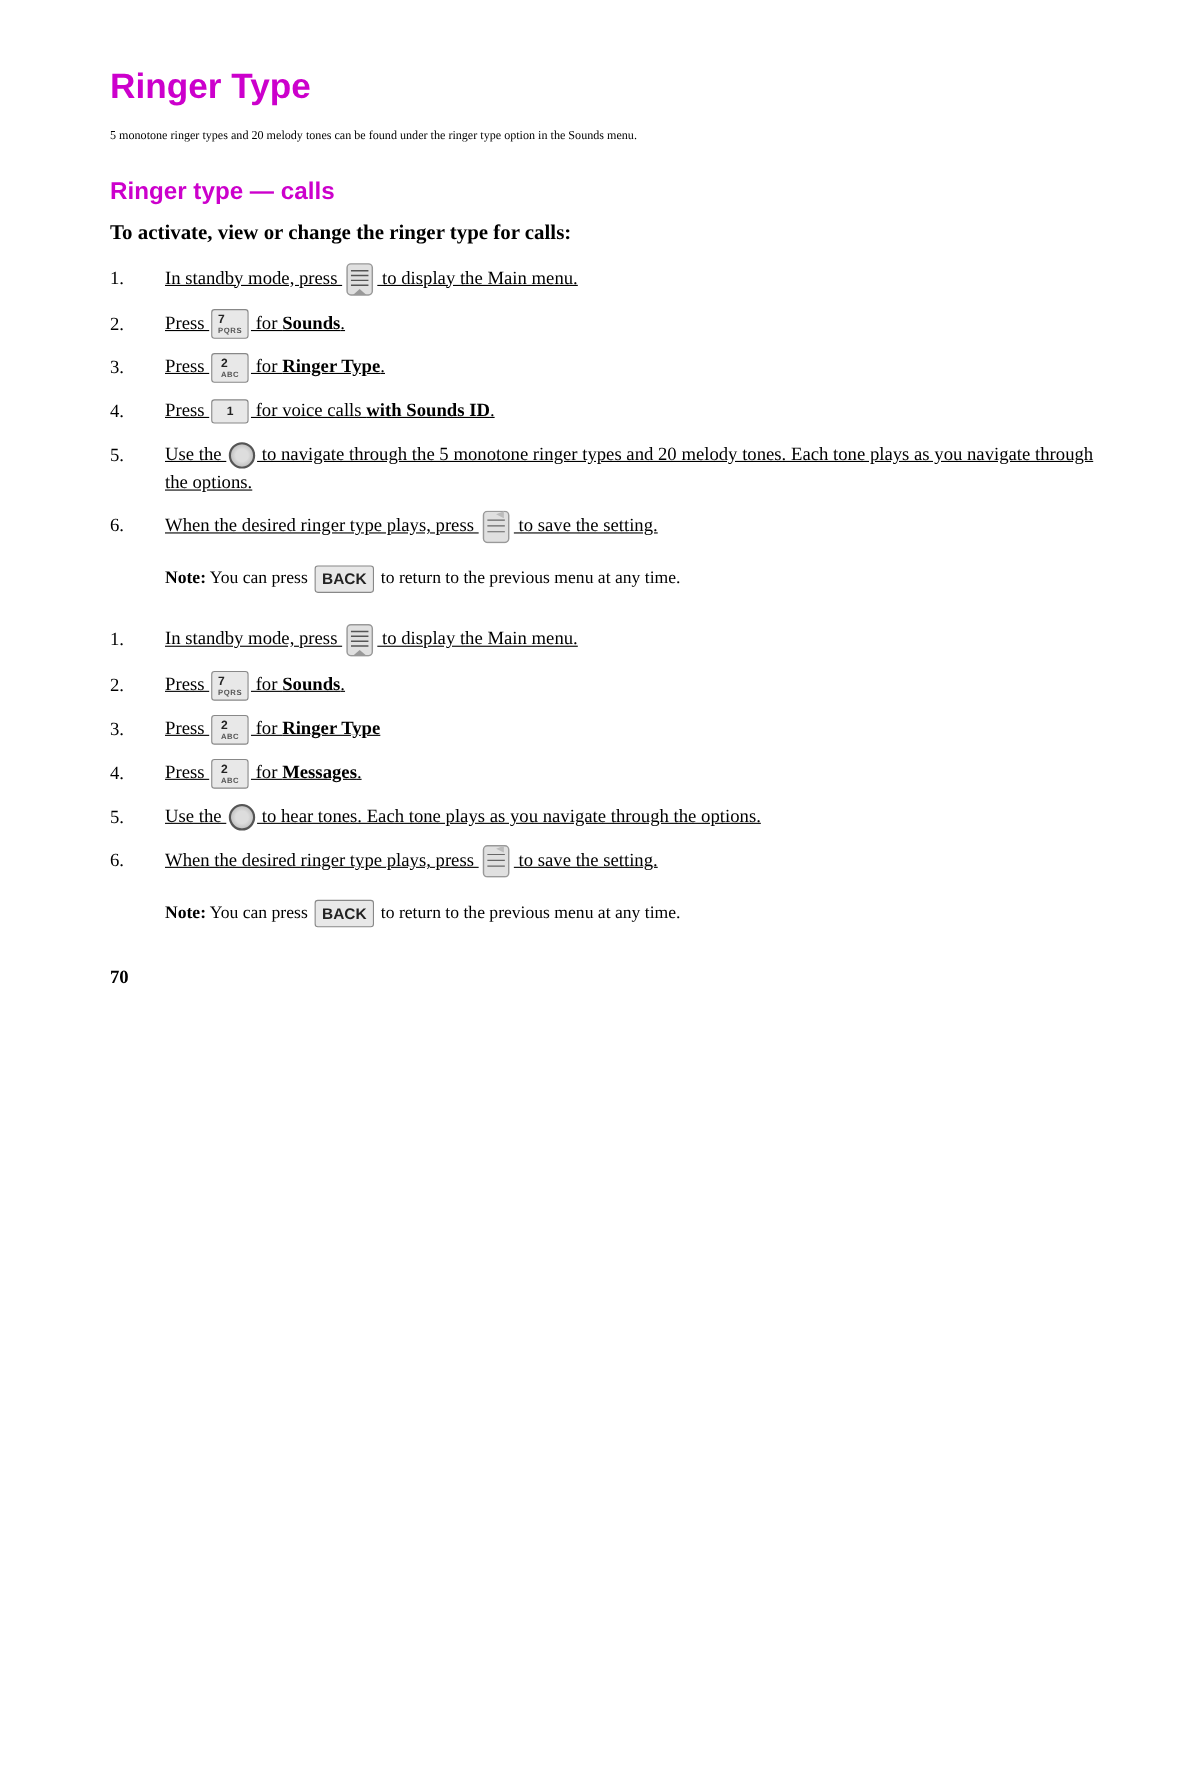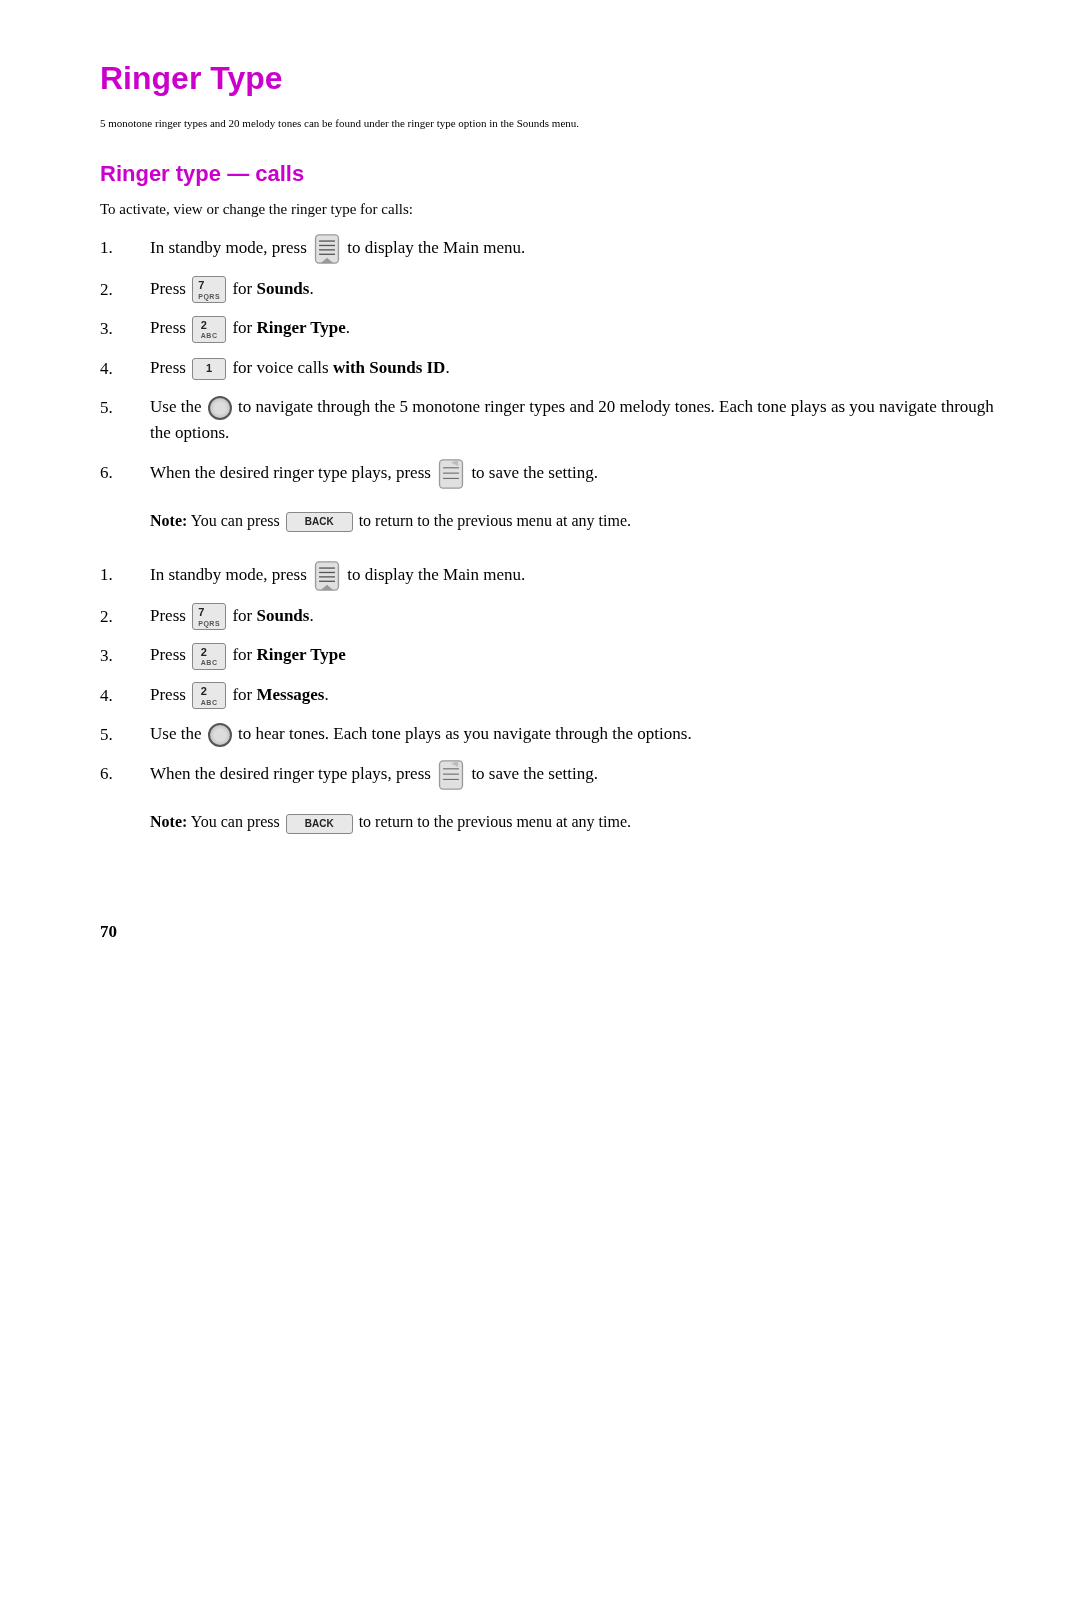--- a/index.html
+++ b/index.html
@@ -30,22 +30,22 @@
 
     h2.section-title {
       color: #cc00cc;
       font-size: 22px;
       font-weight: bold;
       margin-bottom: 14px;
       font-family: Arial, sans-serif;
     }
 
     .bold-heading {
-      font-weight: normal;
-      font-size: 15px;
+      font-weight: bold;
+      font-size: 19px;
       margin-bottom: 16px;
     }
 
     .steps-list {
       list-style: none;
       margin-bottom: 20px;
     }
 
     .steps-list li {
       display: flex;
@@ -57,20 +57,21 @@
     .step-num {
       min-width: 50px;
       font-size: 17px;
       padding-top: 1px;
     }
 
     .step-content {
       flex: 1;
       font-size: 17px;
       line-height: 1.55;
+      text-decoration: underline;
     }
 
     .note-block {
       margin-left: 50px;
       margin-bottom: 28px;
       font-size: 16px;
       line-height: 1.5;
     }
 
     
@@ -137,32 +138,32 @@
     }
 
     
     .icon-back {
       display: inline-flex;
       align-items: center;
       justify-content: center;
       border: 1.5px solid #888;
       background: #e8e8e8;
       border-radius: 3px;
-      padding: 1px 18px;
-      font-size: 10px;
+      padding: 1px 6px;
+      font-size: 14px;
       font-family: Arial, sans-serif;
       font-weight: bold;
       color: #222;
       vertical-align: middle;
       margin: 0 2px;
       min-height: 20px;
     }
 
     .page-number {
-      margin-top: 88px;
+      margin-top: 36px;
       font-weight: bold;
       font-size: 17px;
     }
 
     .section-block {
       margin-bottom: 10px;
     }
   </style>
 </head>
 <body>

